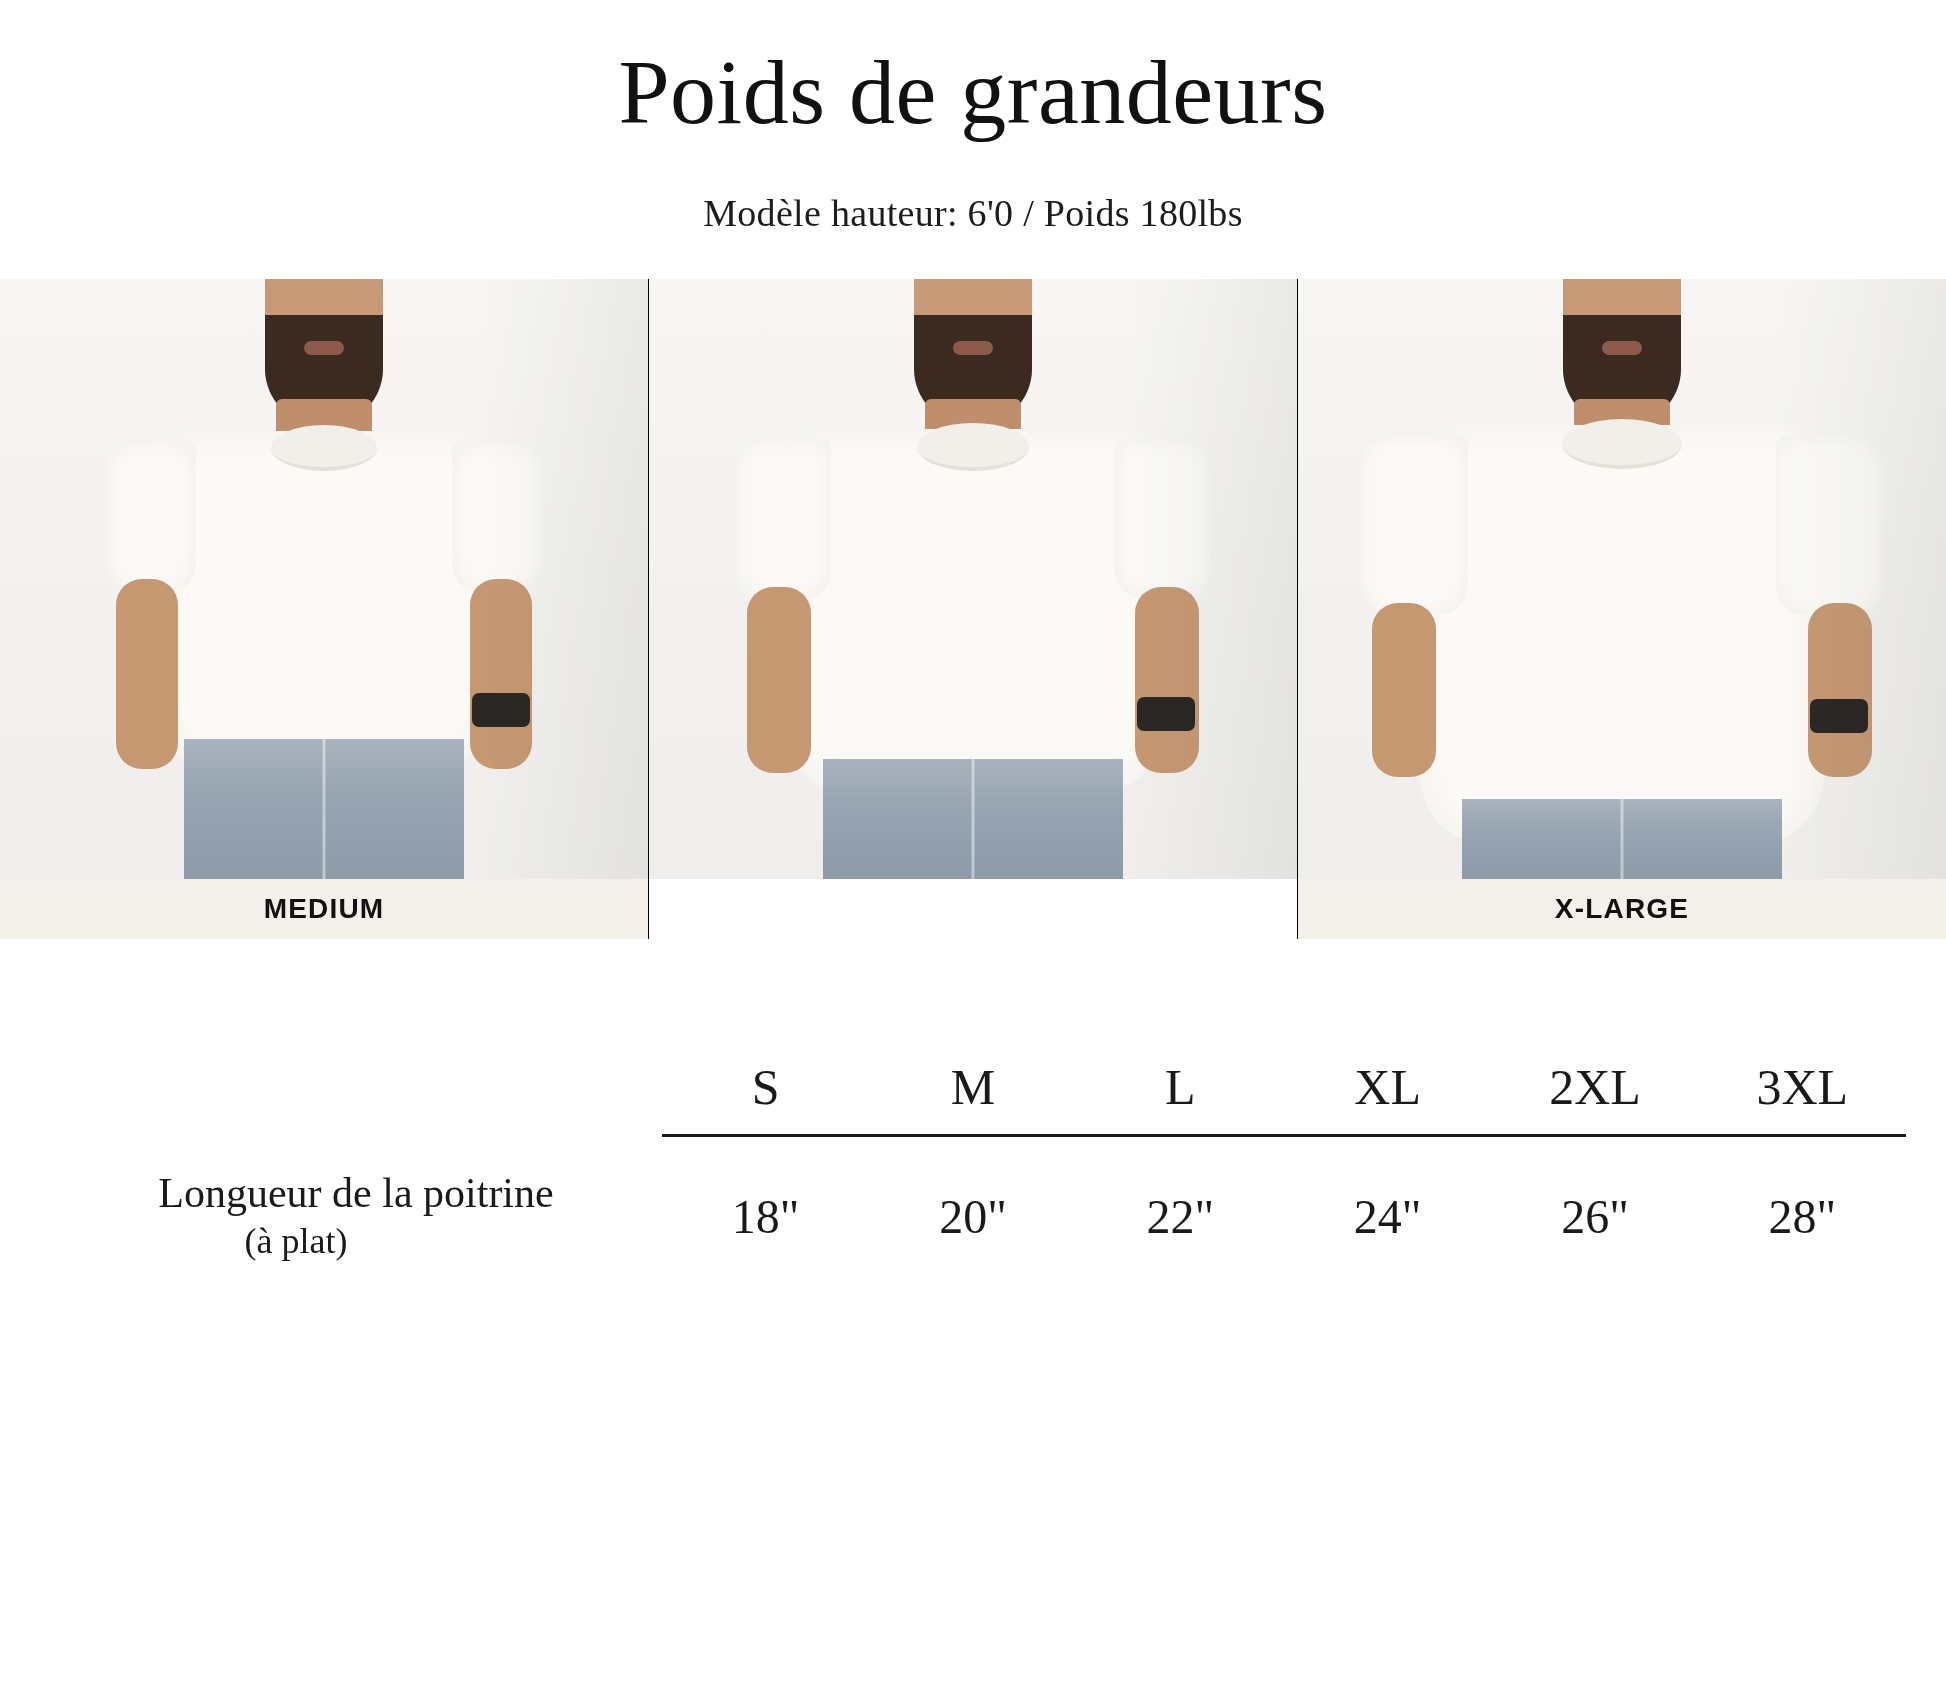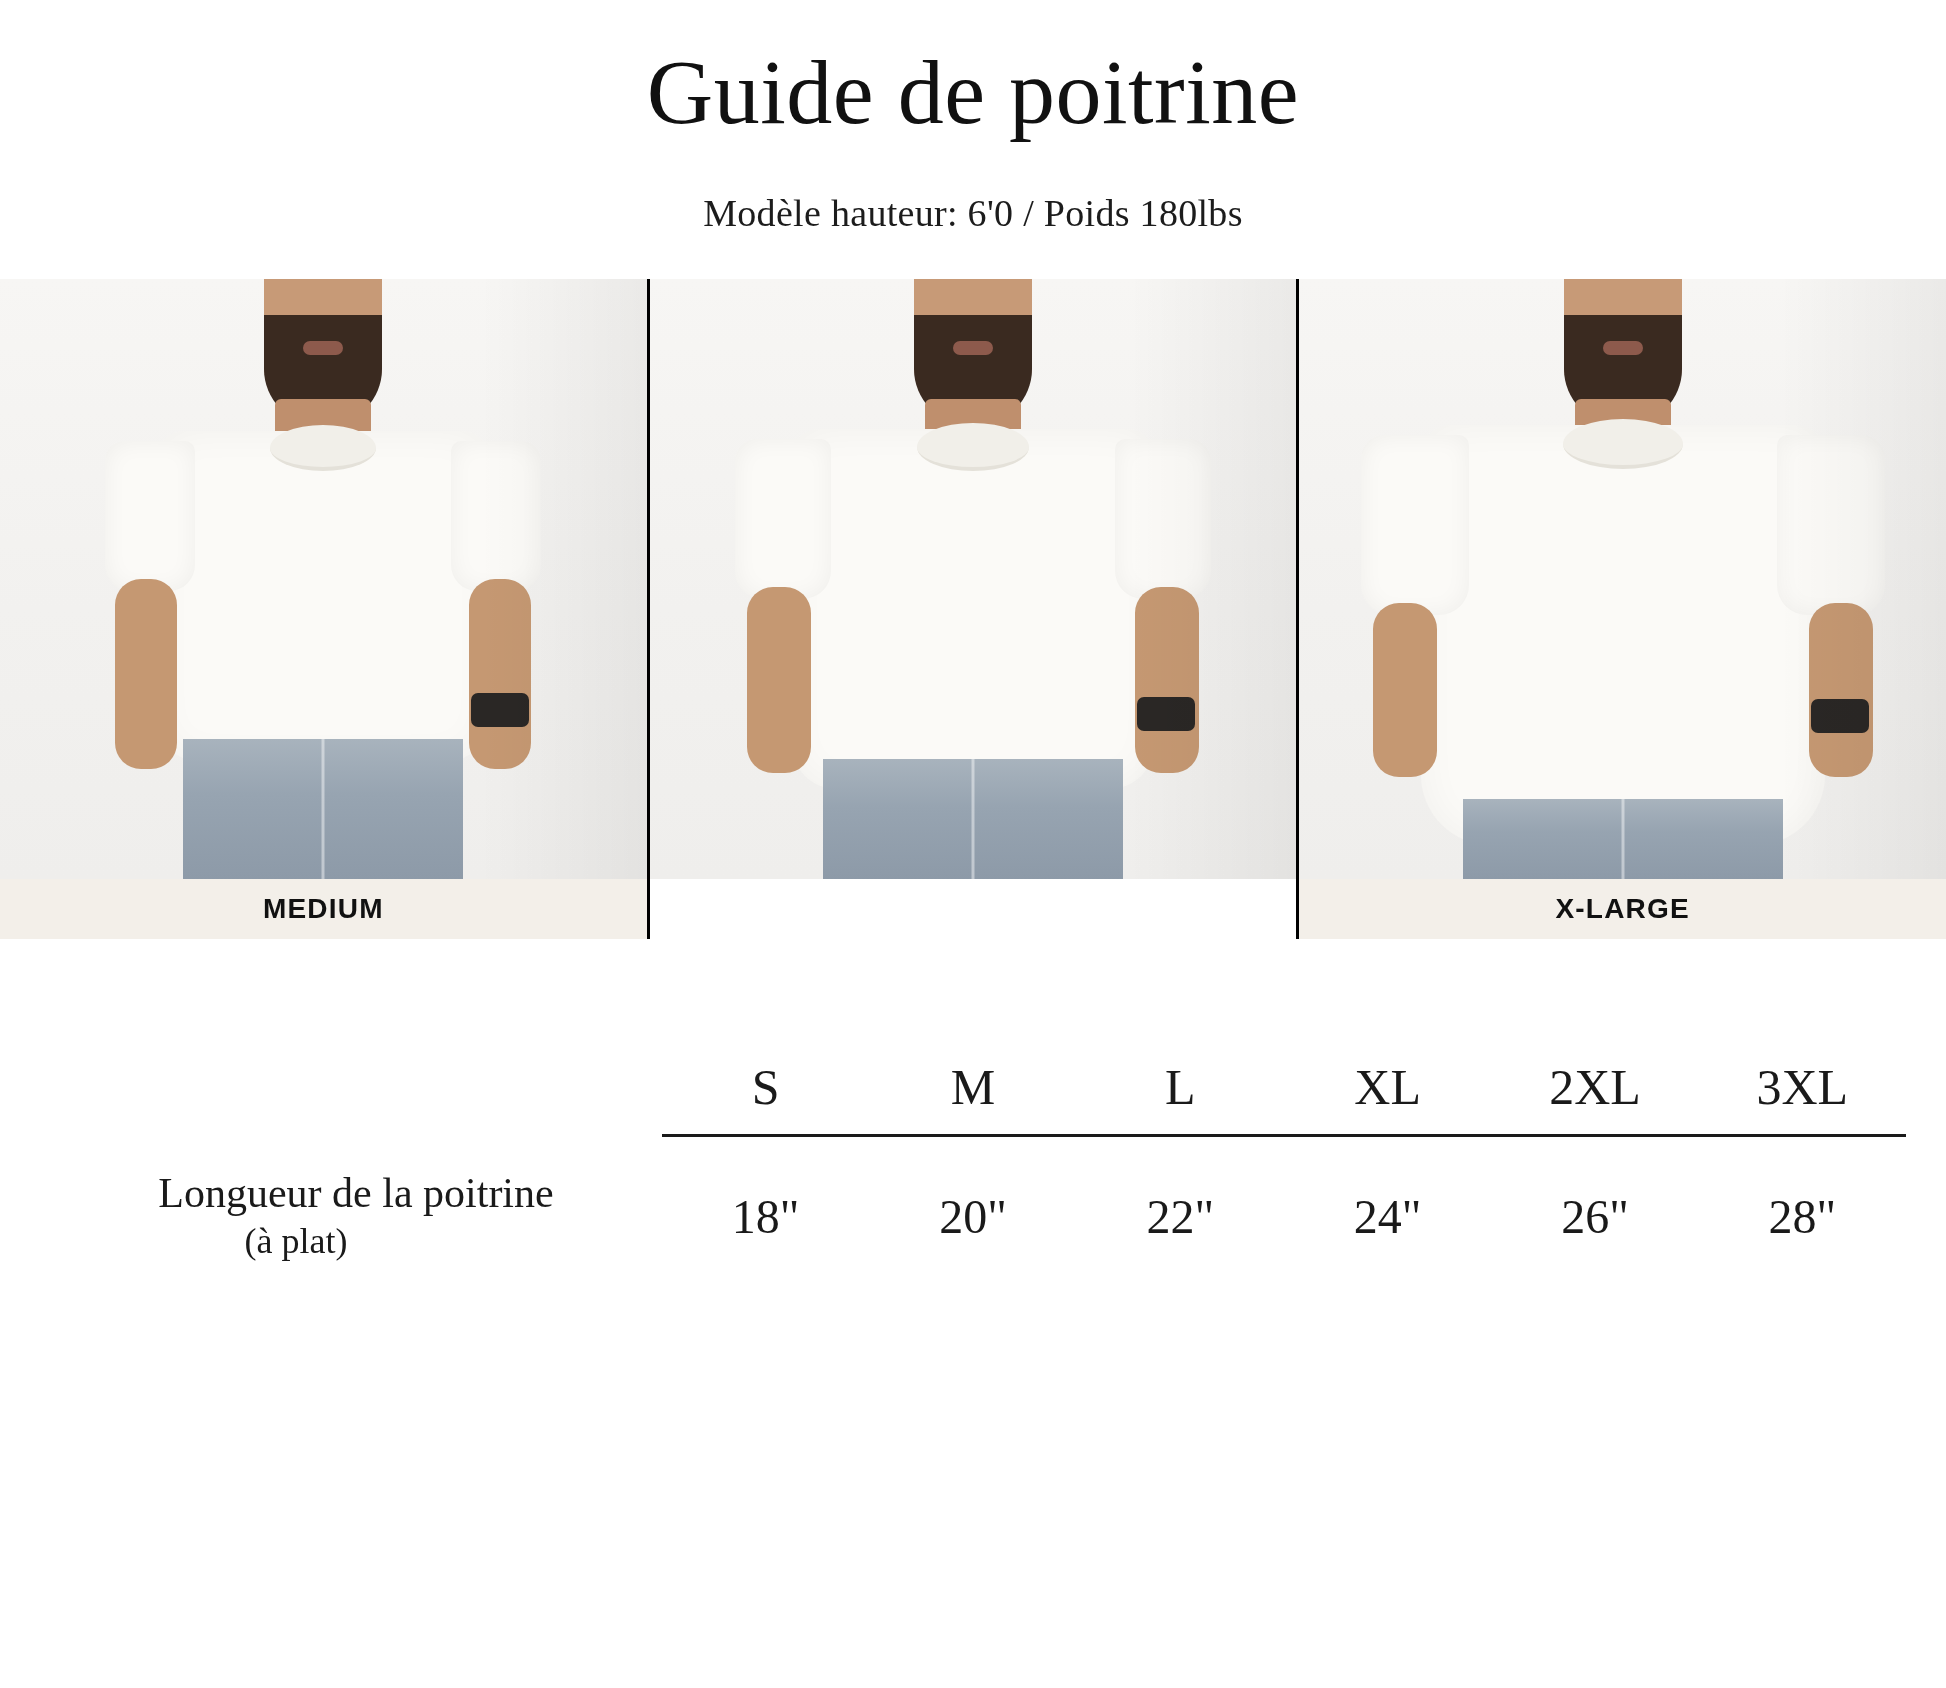--- a/index.html
+++ b/index.html
@@ -54,21 +54,21 @@
     height: 660px;
     display: flex;
     background: #f3efe9;
     position: relative;
   }
   .photo-cell {
     flex: 1 1 0;
     position: relative;
     background: #ffffff;
     overflow: hidden;
-    border-right: 3px solid #000000;
+    border-right: 1px solid #000000;
   }
   .photo-cell:last-child { border-right: none; }
 
   .photo-img {
     position: absolute;
     left: 0; top: 0; right: 0;
     height: 600px;
     background: linear-gradient(180deg, #f7f6f4 0%, #f2f1ef 55%, #efeeec 100%);
     overflow: hidden;
   }
@@ -236,21 +236,21 @@
     margin-top: 4px;
     padding-right: 120px;
   }
 </style>
 </head>
 <body>
 
 <div class="page">
 
   <div class="header">
-    <div class="title">Guide de poitrine</div>
+    <div class="title">Poids de grandeurs</div>
     <div class="subtitle">Modèle hauteur: 6'0  /  Poids 180lbs</div>
   </div>
 
   <div class="photo-strip">
 
     <div class="photo-cell">
       <div class="photo-img">
         <div class="model">
           <div class="head"></div>
           <div class="beard"></div>

